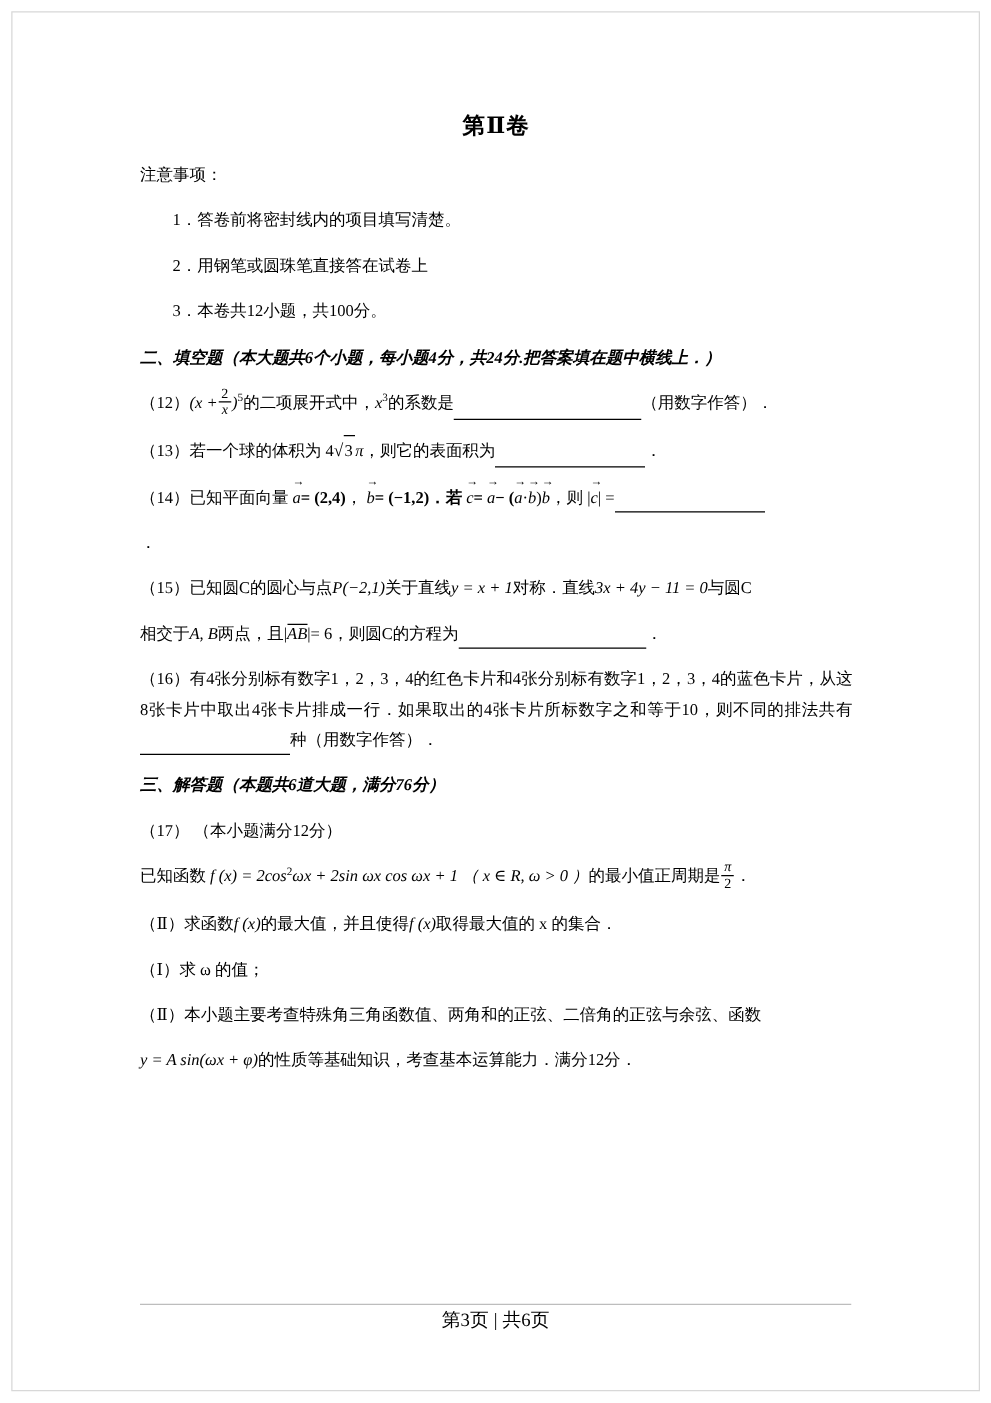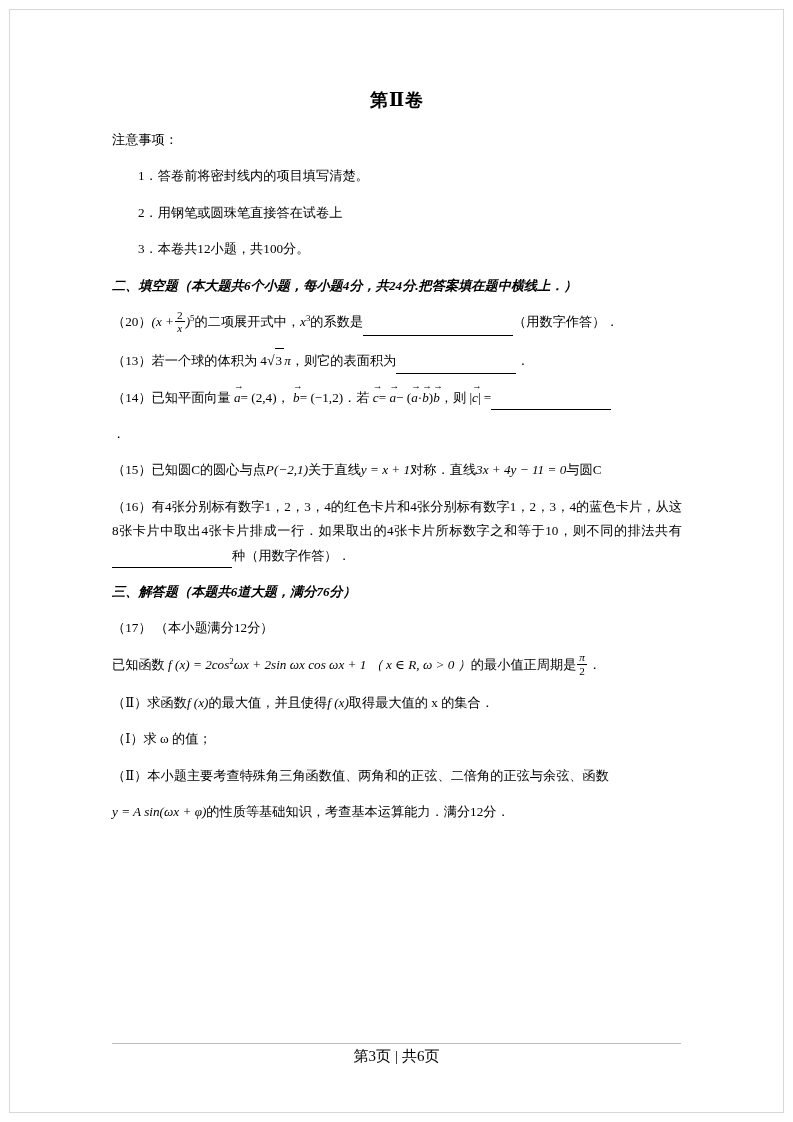--- a/index.html
+++ b/index.html
@@ -78,20 +78,21 @@
   }
   .b-long { width: 120px; }
   .b-xl { width: 150px; }
   .mathi {
     font-family: "Liberation Serif", "DejaVu Serif", serif;
     font-style: italic;
   }
   .mathu {
     font-family: "Liberation Serif", "DejaVu Serif", serif;
     font-style: normal;
+    font-weight: bold;
   }
   sup {
     font-size: 0.68em;
     vertical-align: super;
     line-height: 0;
   }
   .frac {
     display: inline-block;
     vertical-align: middle;
     text-align: center;
@@ -164,39 +165,42 @@
 
     <p class="notice-head">注意事项：</p>
     <p class="indent1">1．答卷前将密封线内的项目填写清楚。</p>
     <p class="indent1">2．用钢笔或圆珠笔直接答在试卷上</p>
     <p class="indent1">3．本卷共12小题，共100分。</p>
 
     <p class="sec-head">二、填空题（本大题共6个小题，每小题4分，共24分.把答案填在题中横线上．）</p>
 
 
     <p class="q">
-      <span>（20）</span><span class="mathi">(x +</span><span class="frac"><span class="num">2</span><span class="den mathi">x</span></span><span class="mathi">)</span><sup>5</sup><span>的二项展开式中，</span><span class="mathi">x</span><sup>3</sup><span>的系数是</span><span class="blank b-xl"></span><span>（用数字作答）．</span>
+      <span>（12）</span><span class="mathi">(x +</span><span class="frac"><span class="num">2</span><span class="den mathi">x</span></span><span class="mathi">)</span><sup>5</sup><span>的二项展开式中，</span><span class="mathi">x</span><sup>3</sup><span>的系数是</span><span class="blank b-xl"></span><span>（用数字作答）．</span>
     </p>
 
     <p class="q">
       <span>（13）</span><span>若一个球的体积为 4</span><span class="sqrt"><span class="radic">√</span><span class="rad-body">3</span></span><span class="mathi">π</span><span>，则它的表面积为</span><span class="blank b-long"></span><span>．</span>
     </p>
 
     <p class="q">
       <span>（14）</span><span>已知平面向量</span>
       <span class="mathi vecbar">a</span><span class="mathu">= (2,4)</span>，
       <span class="mathi vecbar">b</span><span class="mathu">= (−1,2)．若</span>
       <span class="mathi vecbar">c</span><span class="mathu">=</span>
       <span class="mathi vecbar">a</span><span class="mathu">− (</span><span class="mathi vecbar">a</span><span>·</span><span class="mathi vecbar">b</span><span>)</span><span class="mathi vecbar">b</span><span>，则 |</span><span class="mathi vecbar">c</span><span>| =</span><span class="blank b-long"></span>
     </p>
     <p class="q-cont">．</p>
 
     <p class="q">
       <span>（15）</span><span>已知圆C的圆心与点</span><span class="mathi">P(−2,1)</span><span>关于直线</span><span class="mathi">y = x + 1</span><span>对称．直线</span><span class="mathi">3x + 4y − 11 = 0</span><span>与圆C</span>
     </p>
+    <p class="q">
+      <span>相交于</span><span class="mathi">A, B</span><span>两点，且</span><span class="abs">|<span class="mathi overbar">AB</span>|</span><span>= 6，则圆C的方程为</span><span class="blank b-xl"></span><span>．</span>
+    </p>
 
     <p class="q">
       <span>（16）</span><span>有4张分别标有数字1，2，3，4的红色卡片和4张分别标有数字1，2，3，4的蓝色卡片，从这8张卡片中取出4张卡片排成一行．如果取出的4张卡片所标数字之和等于10，则不同的排法共有</span><span class="blank b-long"></span><span>种（用数字作答）．</span>
     </p>
 
     <p class="sec-head">三、解答题（本题共6道大题，满分76分）</p>
 
     <p class="q">
       <span>（17）</span>
       <span>（本小题满分12分）</span>

